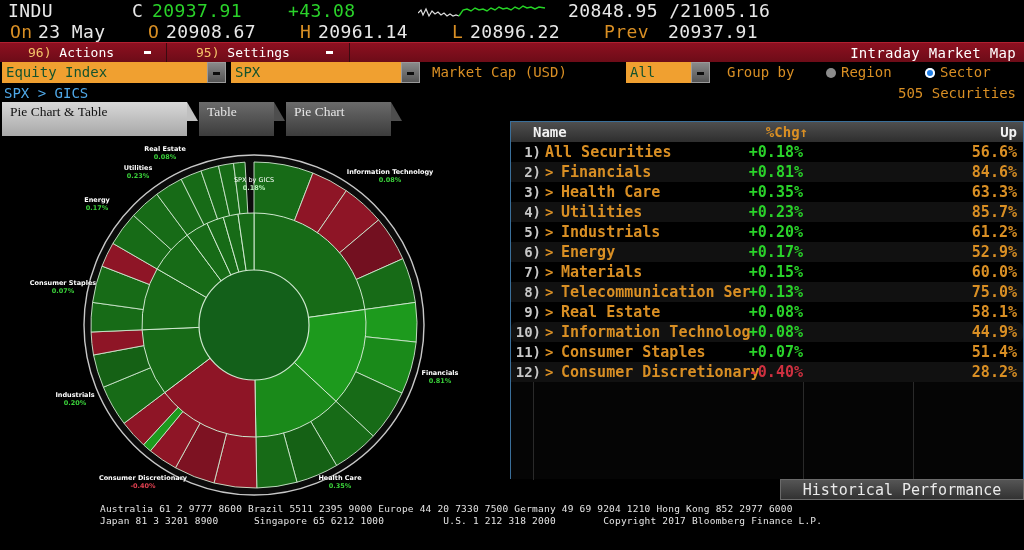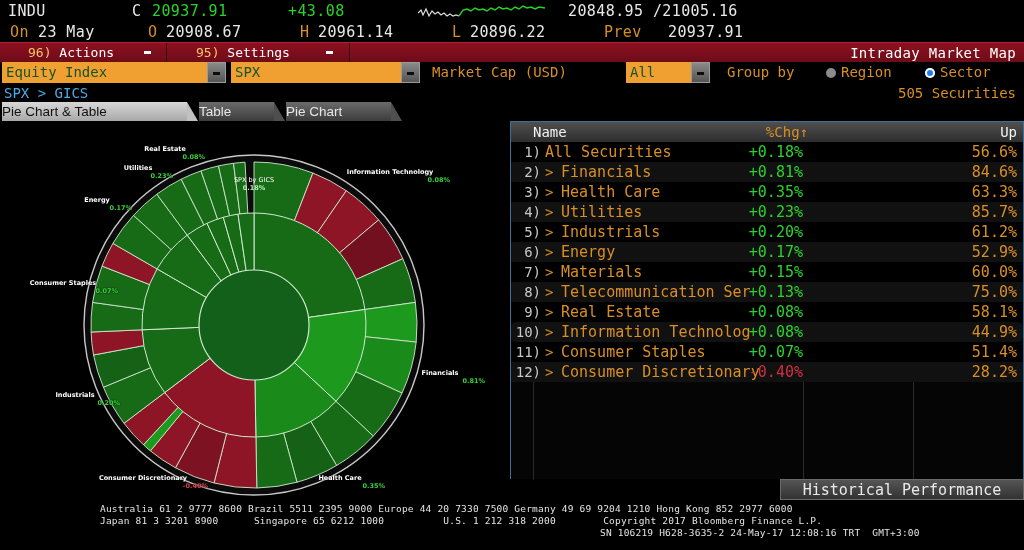--- a/index.html
+++ b/index.html
@@ -6,21 +6,21 @@
   html, body {
     width: 1024px; height: 550px;
     background: #000; overflow: hidden;
     font-family: "DejaVu Sans Mono", monospace;
   }
   #app { position: relative; width: 1024px; height: 550px; background: #000; }
 
   
   .quote-hdr { position:absolute; left:0; top:0; width:1024px; height:42px; background:#000; }
   .q-row { position:absolute; left:0; width:1024px; height:21px;
-           font-family:"DejaVu Sans Mono", monospace; font-size:15px; letter-spacing:0.4px; }
+           font-family:"DejaVu Sans Mono", monospace; font-size:18px; letter-spacing:0.4px; }
   .q-row1 { top:1px; }
   .q-row2 { top:22px; }
   .q-cell { position:absolute; white-space:nowrap; line-height:20px; }
   .c-white { color:#e8e8e8; }
   .c-green { color:#2ad22a; }
   .c-amber { color:#d98f24; }
 
   .spark { position:absolute; left:418px; top:3px; width:128px; height:16px; }
 
   
@@ -54,23 +54,23 @@
                font-size:14px; font-family:"DejaVu Sans Mono", monospace; }
 
   
   .crumb { position:absolute; left:4px; top:84px; height:18px; line-height:18px;
            color:#4fa8e8; font-size:14px; font-family:"DejaVu Sans Mono", monospace; }
   .sec-count { position:absolute; right:8px; top:84px; height:18px; line-height:18px;
                color:#d98f24; font-size:14px; font-family:"DejaVu Sans Mono", monospace; }
 
   
   .tabstrip { position:absolute; left:0; top:102px; width:1024px; height:19px; }
-  .tab { position:absolute; top:0; height:19px; line-height:19px;
-         font-size:13.5px; font-family:Liberation Sans, sans-serif;
-         color:#e6e6e6; white-space:nowrap;
+  .tab { position:absolute; top:0; height:34px; line-height:19px;
+         font-size:13.5px; font-family:Liberation Serif, serif;
+         color:#e6e6e6; padding-left:8px; white-space:nowrap;
          background:linear-gradient(#6b6b6b,#3c3c3c); }
   .tab.active { background:linear-gradient(#d8d8d8,#a8a8a8); color:#111; }
   .tab .slant { position:absolute; right:-11px; top:0; width:0; height:0;
                 border-style:solid; border-width:0 11px 19px 0; }
   .tab .slant.on  { border-color:transparent transparent #c0c0c0 transparent; }
   .tab .slant.off { border-color:transparent transparent #4e4e4e transparent; }
 
   
   .charttitle { position:absolute; left:0; top:121px; width:509px; height:20px;
                 background:linear-gradient(#4a4a4a,#303030);
@@ -79,32 +79,32 @@
 
   
   .piepanel { position:absolute; left:0; top:141px; width:509px; height:360px;
               background:#000; overflow:hidden; }
   .pie-svg { position:absolute; left:0; top:0; }
   .pielbl { position:absolute; text-align:center; white-space:nowrap;
             font-family:"DejaVu Sans", sans-serif; pointer-events:none; }
   .pielbl .nm  { display:block; color:#ffffff; font-size:6.5px; font-weight:bold; line-height:8px;
                  text-shadow:0 0 2px #000; }
   .pielbl .vl  { display:block; font-size:6.5px; font-weight:bold; line-height:8px;
-                 text-shadow:0 0 2px #000;text-align:right; }
+                 text-shadow:0 0 2px #000; }
   .vgreen { color:#3ad03a; }
   .vred   { color:#e04050; }
   .centerlbl { position:absolute; text-align:center; white-space:nowrap;
                font-family:"DejaVu Sans", sans-serif; }
   .centerlbl .nm { display:block; color:#ffffff; font-size:6.5px; font-weight:normal; line-height:8px; }
   .centerlbl .vl { display:block; color:#b9f0b9; font-size:6.5px; font-weight:bold; line-height:8px; }
 
   
   .tablepanel { position:absolute; left:510px; top:121px; width:514px; height:358px;
                 background:#050505; border-left:1px solid #3a6f9a; border-right:1px solid #3a6f9a;
-                border-top:1px solid #3a6f9a; }
+                border-top:1px solid #3a6f9a;font-weight:bold; }
   .thead { position:absolute; left:0; top:0; width:512px; height:20px;
            background:linear-gradient(#4f4f4f,#2e2e2e); }
   .th { position:absolute; top:0; height:20px; line-height:20px; font-size:14px;
         font-family:"DejaVu Sans Mono", monospace; white-space:nowrap; }
   .th.name { left:22px; color:#f2f2f2; }
   .th.chg  { right:215px; color:#d98f24; }
   .th.up   { right:6px; color:#f2f2f2; }
   .colsep { position:absolute; top:0; width:1px; height:358px; background:#2a2a2a; }
 
   .trow { position:absolute; left:0; width:512px; height:20px; }
@@ -411,16 +411,15 @@
           <span class="t-up" style="left: 406px;">28.2%</span>
         </div>
       </div>
   </div>
 
   <div class="histbtn">Historical Performance</div>
 
   <div class="footer">
     <div class="fline" style="left:100px; top:3px;">Australia 61 2 9777 8600 Brazil 5511 2395 9000 Europe 44 20 7330 7500 Germany 49 69 9204 1210 Hong Kong 852 2977 6000</div>
     <div class="fline" style="left:100px; top:15px;">Japan 81 3 3201 8900      Singapore 65 6212 1000          U.S. 1 212 318 2000        Copyright 2017 Bloomberg Finance L.P.</div>
-    <div class="fline" style="left:600px; top:27px;">SN 106219 H628-3635-2 24-May-17 12:08:16 TRT  GMT+3:00</div>
   </div>
 
 </div>
 
 </body></html>

